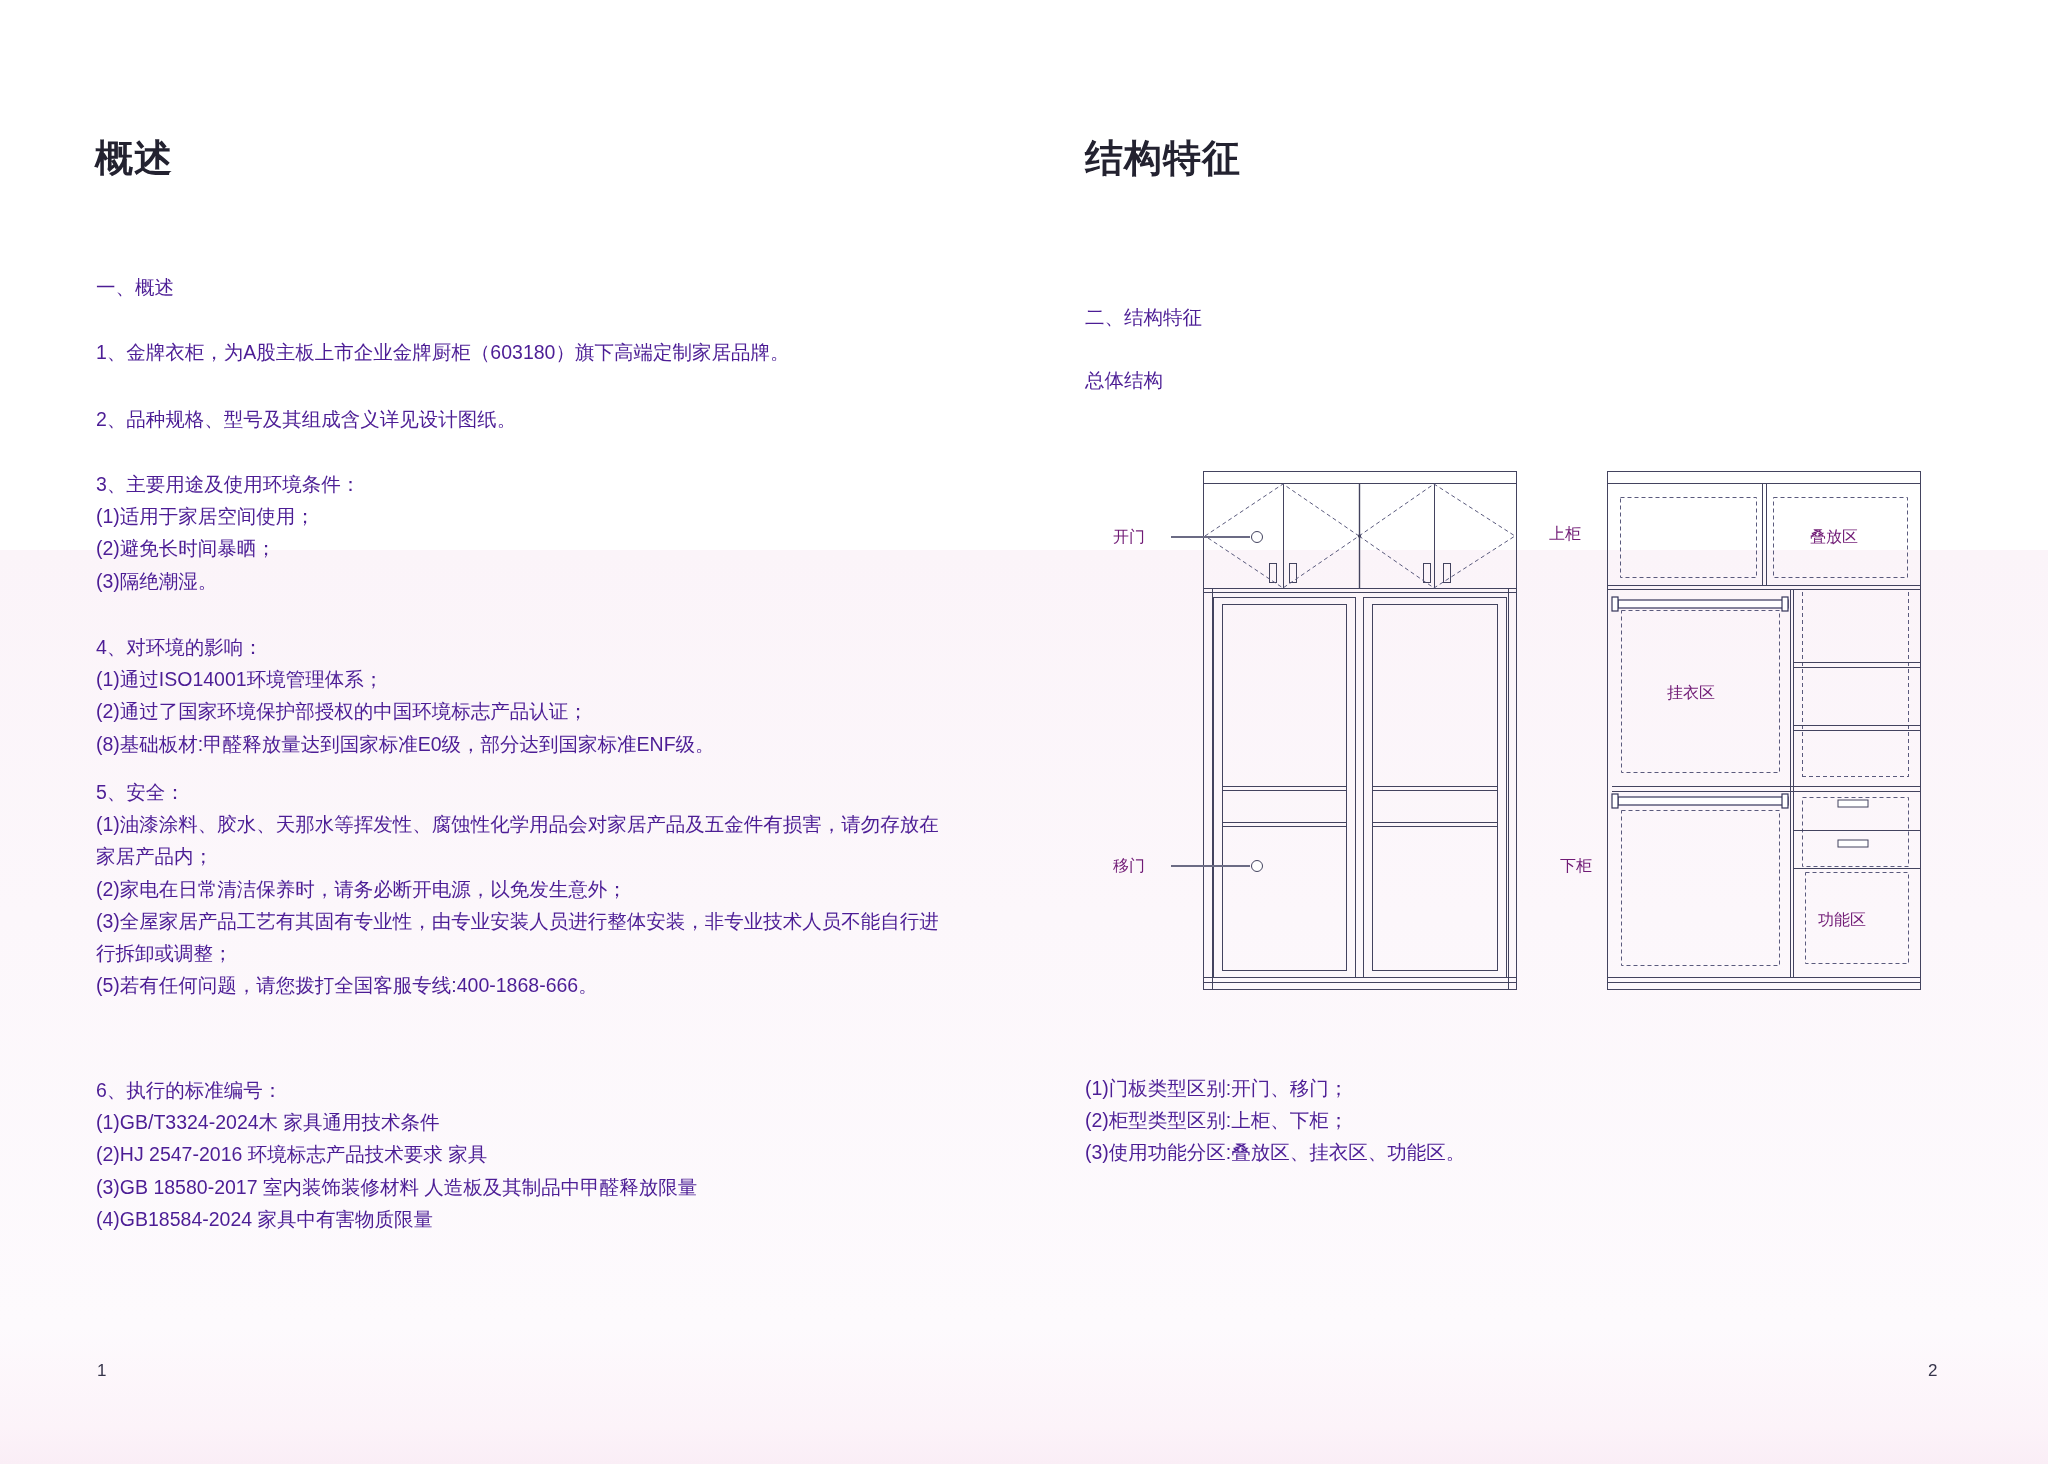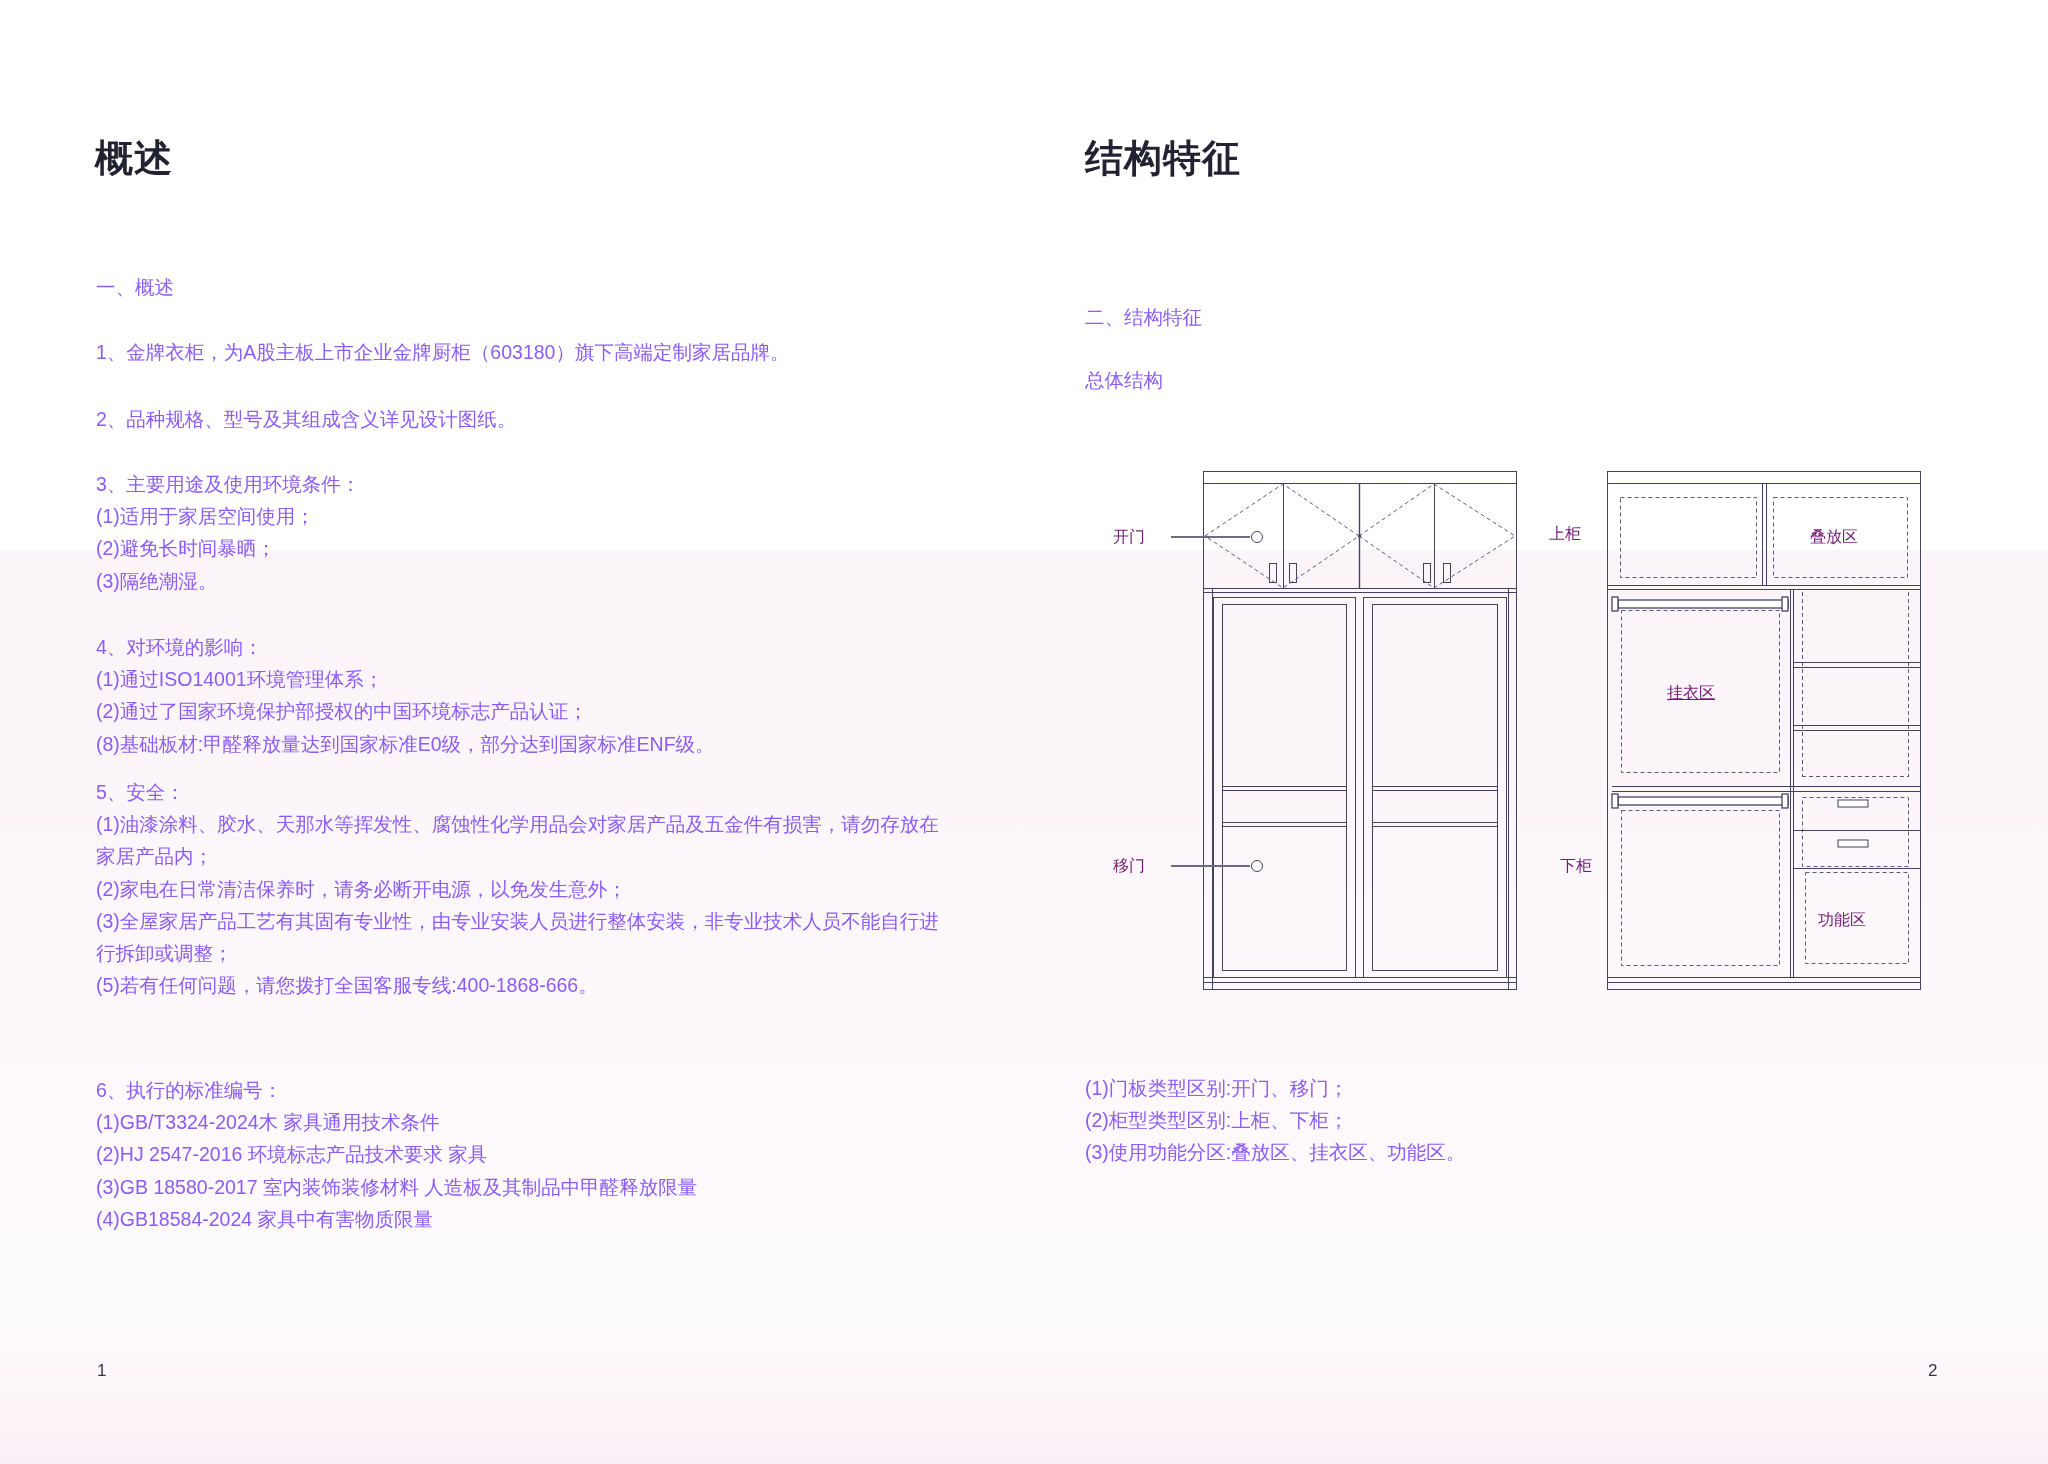--- a/index.html
+++ b/index.html
@@ -12,21 +12,21 @@
   .bg-band{
     position:absolute;left:0;top:550px;width:2048px;height:914px;
     background:linear-gradient(180deg,#fbf4f9 0%,#fcf7fb 40%,#fdfafd 85%,#fcf3f9 96%,#faeef6 100%);
   }
   .page-title{
     position:absolute;font-size:38px;font-weight:700;color:#232230;
     letter-spacing:1px;white-space:nowrap;line-height:48px;
   }
   .block{position:absolute;left:96px;}
   .bl{
-    height:32.2px;line-height:32.2px;font-size:19.5px;color:#8b5cf6;
+    height:32.2px;line-height:32.2px;font-size:19.5px;color:#4c1d95;
     white-space:nowrap;
   }
   .sec{font-size:19.5px;}
   .pagenum{position:absolute;font-size:17px;color:#35344a;line-height:20px;}
   .dlabel{
     position:absolute;font-size:16px;color:#701a75;white-space:nowrap;
     line-height:30px;
   }
   .dlabel.centered{}
   .leader{position:absolute;height:1.5px;background:#6b6b84;}
@@ -189,21 +189,21 @@
 
 <div class="dlabel" style="left:1113px;top:851px;">移门</div>
 <div class="leader" style="left:1171px;top:865px;width:79px;"></div>
 
 <div class="dlabel" style="left:1549px;top:519px;">上柜</div>
 
 <div class="dlabel" style="left:1549px;top:851px;margin-left:11px;">下柜</div>
 
 <div class="dlabel centered" style="left:1810px;top:522px;width:76px;">叠放区</div>
 
-<div class="dlabel centered" style="left:1667px;top:678px;width:76px;text-decoration:underline;">挂衣区</div>
+<div class="dlabel centered" style="left:1667px;top:678px;width:76px;">挂衣区</div>
 
 <div class="dlabel centered" style="left:1818px;top:905px;width:76px;">功能区</div>
 
 <div class="block" style="left:1085px;top:1072px;">
   <div class="bl">(1)门板类型区别:开门、移门；</div>
   <div class="bl">(2)柜型类型区别:上柜、下柜；</div>
   <div class="bl">(3)使用功能分区:叠放区、挂衣区、功能区。</div>
 </div>
 
 <div class="pagenum" style="left:1928px;top:1361px;">2</div>

